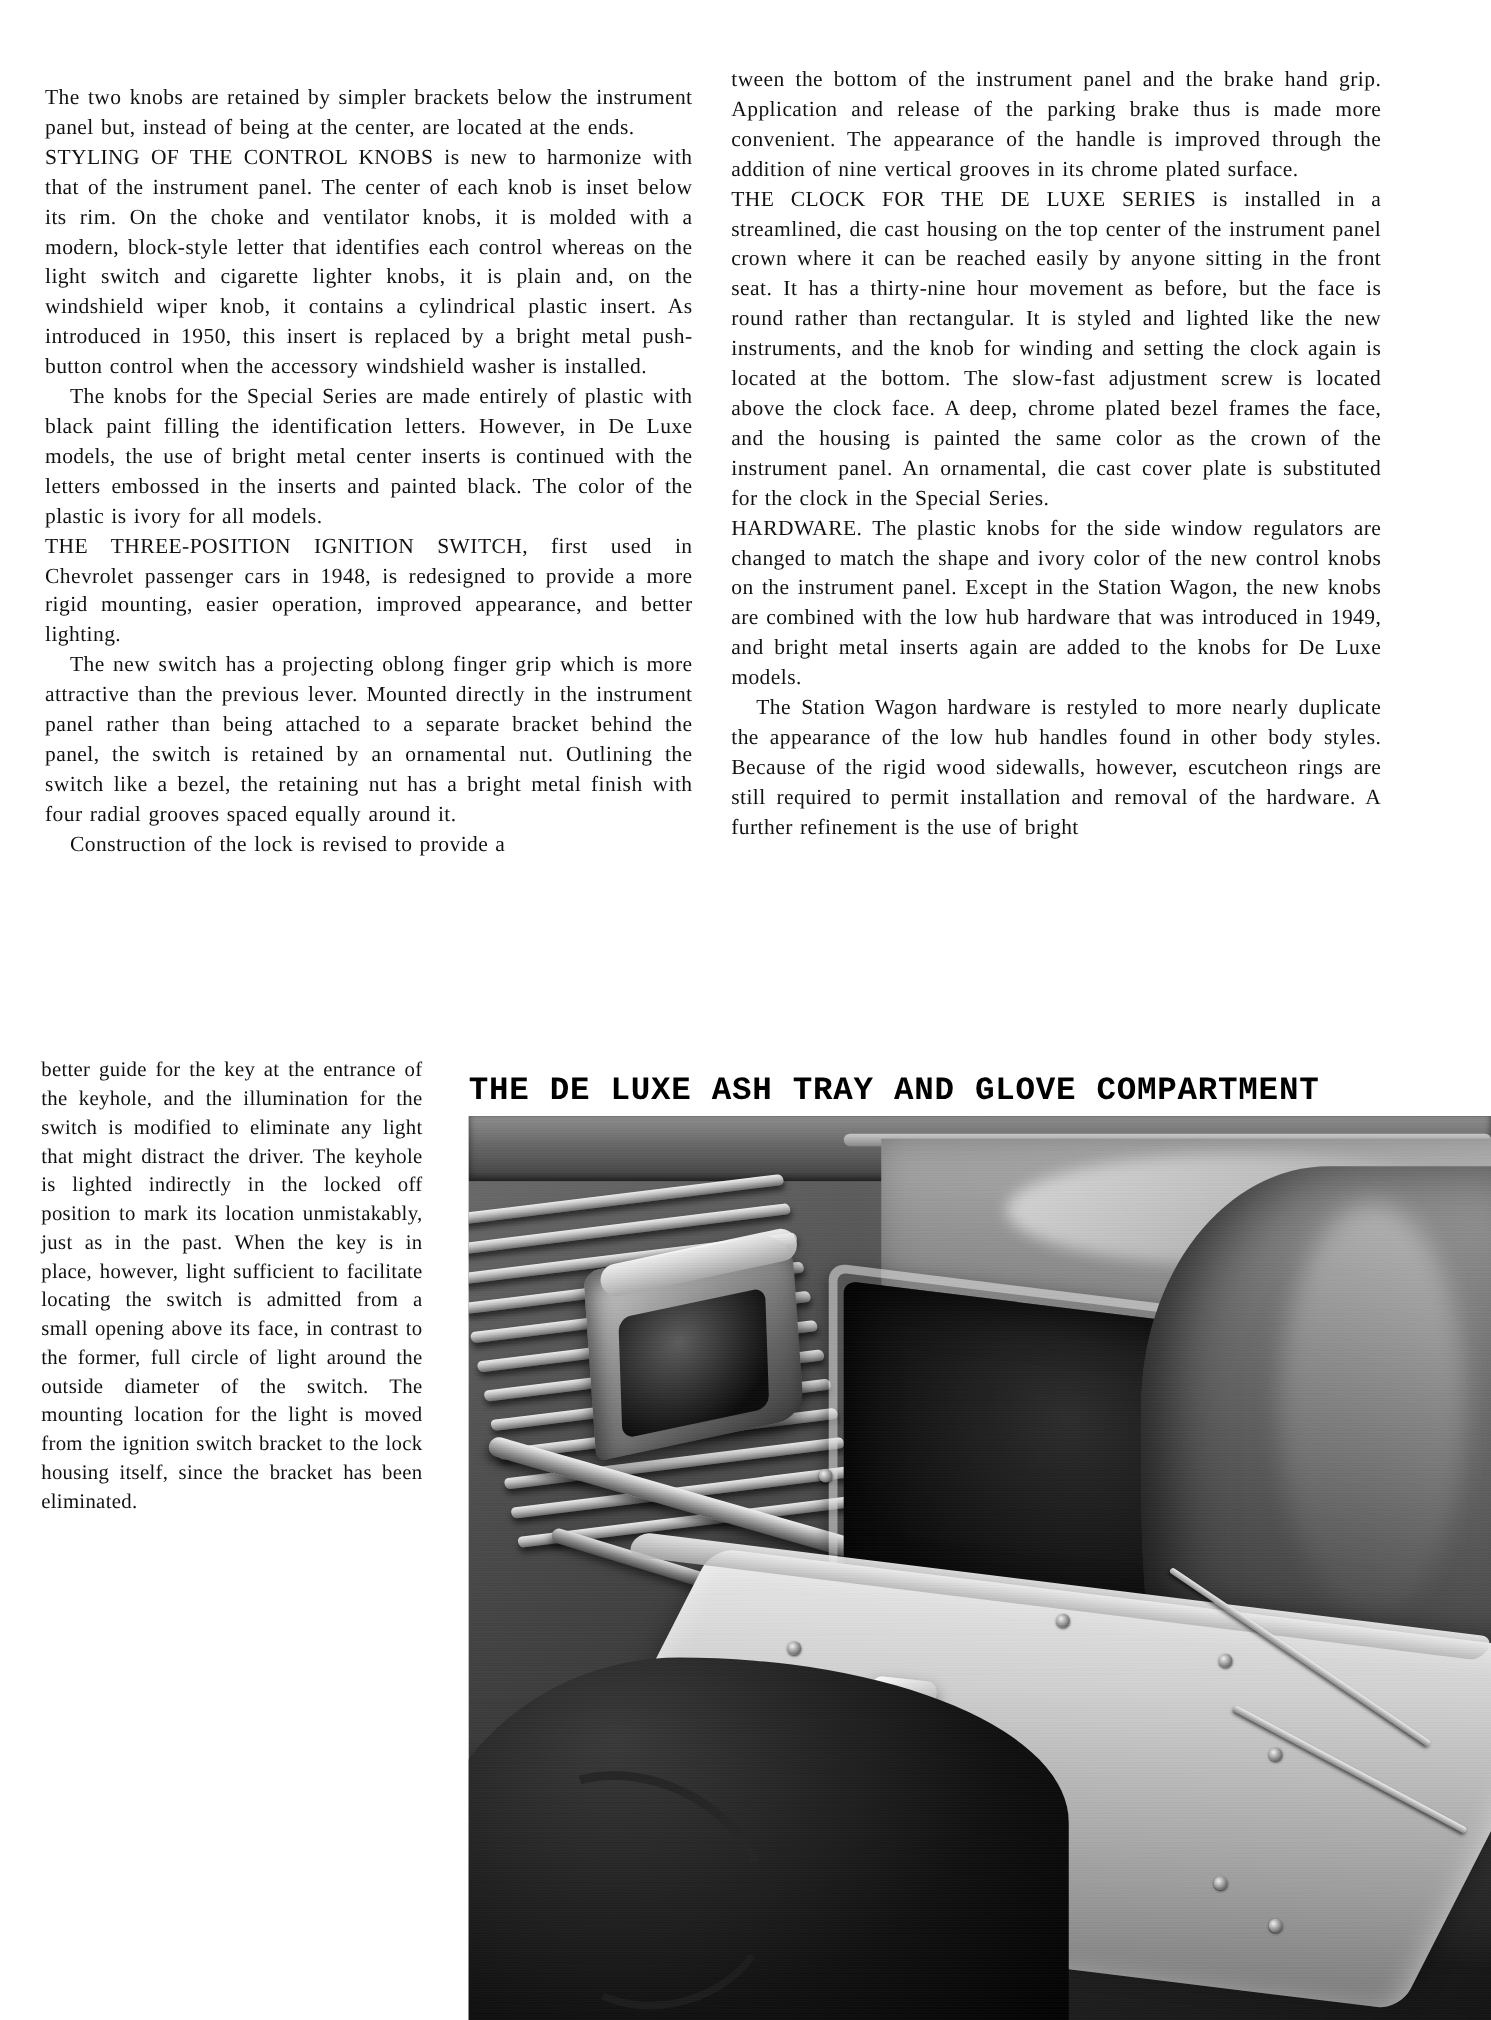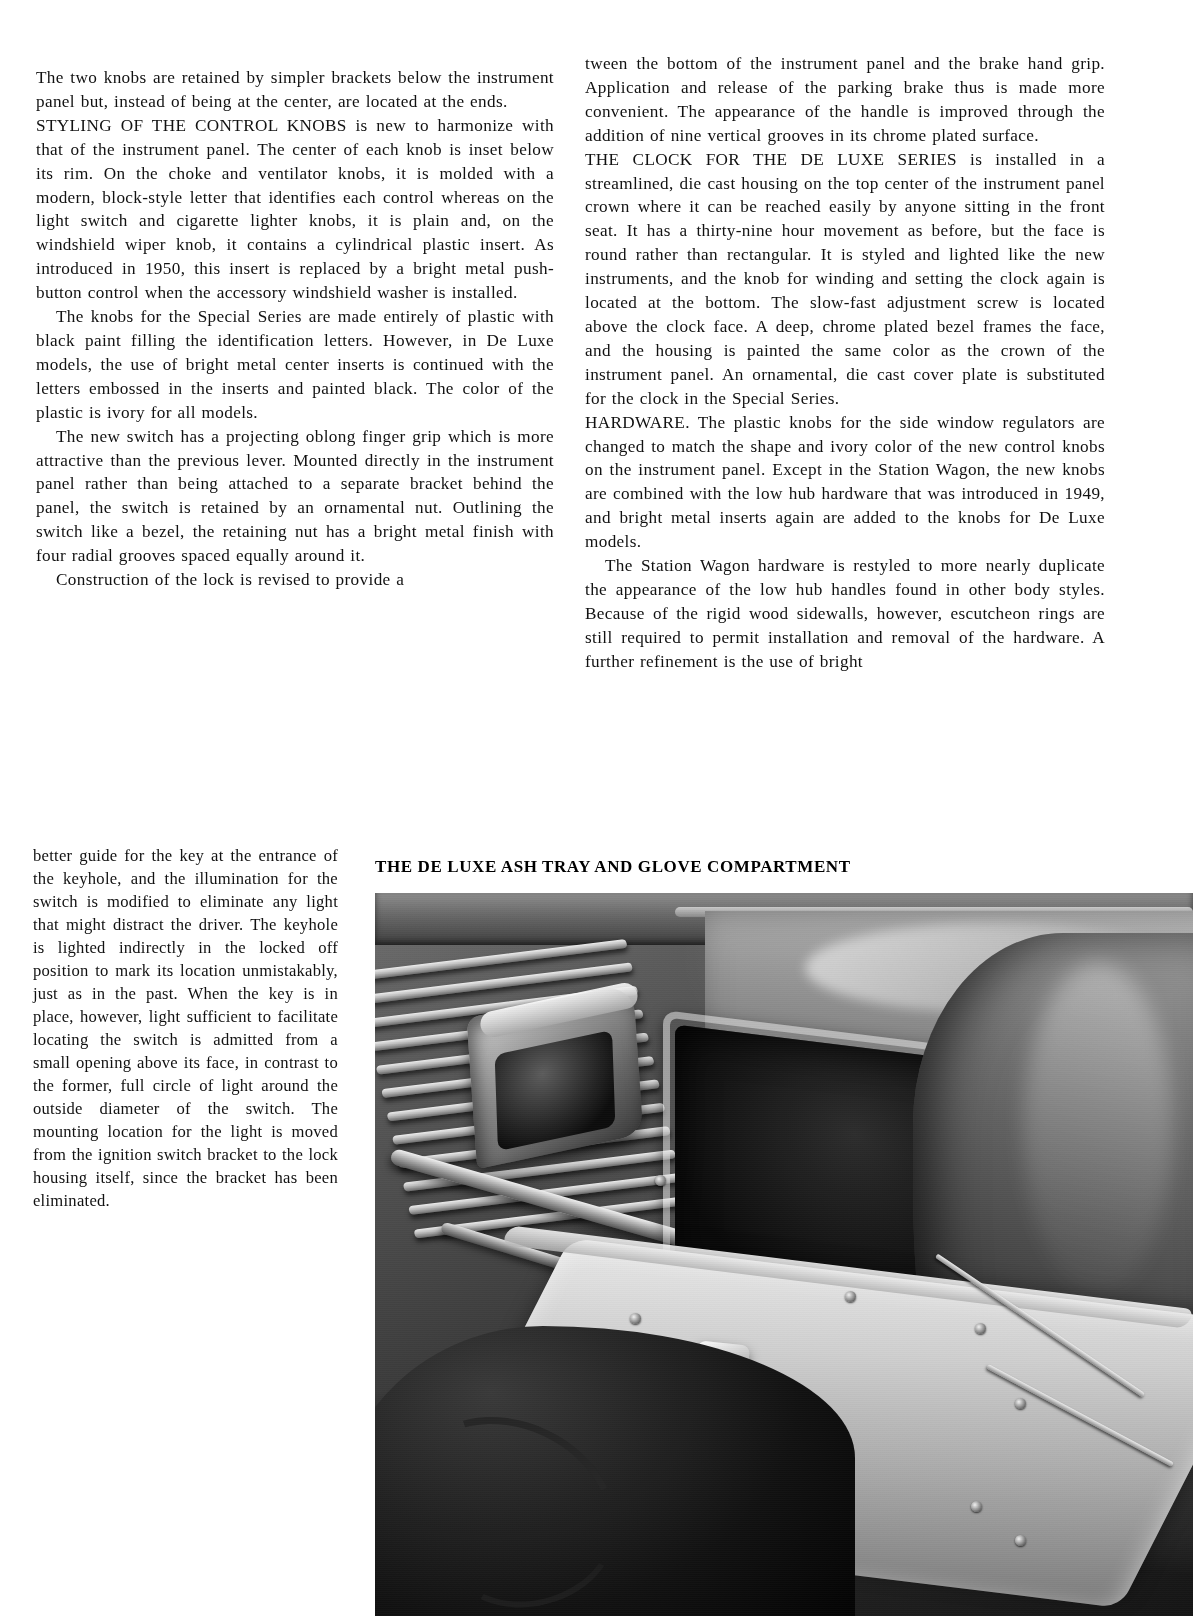--- a/index.html
+++ b/index.html
@@ -55,23 +55,23 @@
   }
   p.gap {
     margin-top: 0;
   }
   
   #figure-caption {
     position: absolute;
     left: 375px;
     top: 857px;
     width: 600px;
-    font-family: Liberation Serif, serif;
+    font-family: Liberation Mono, monospace;
     font-weight: bold;
-    font-size: 17px;
+    font-size: 26px;
     letter-spacing: 0.6px;
     color: #000000;
     white-space: nowrap;
   }
   #figure-wrap {
     position: absolute;
     left: 375px;
     top: 893px;
     width: 818px;
     height: 723px;
@@ -310,20 +310,21 @@
 </style>
 </head>
 <body>
 
 <div id="page">
 
   <div class="col" id="col-left">
     <p>The two knobs are retained by simpler brackets below the instrument panel but, instead of being at the center, are located at the ends.</p>
     <p class="gap">STYLING OF THE CONTROL KNOBS is new to harmonize with that of the instrument panel. The center of each knob is inset below its rim. On the choke and ventilator knobs, it is molded with a modern, block-style letter that identifies each control whereas on the light switch and cigarette lighter knobs, it is plain and, on the windshield wiper knob, it contains a cylindrical plastic insert. As introduced in 1950, this insert is replaced by a bright metal push-button control when the accessory windshield washer is installed.</p>
     <p class="indent">The knobs for the Special Series are made entirely of plastic with black paint filling the identification letters. However, in De Luxe models, the use of bright metal center inserts is continued with the letters embossed in the inserts and painted black. The color of the plastic is ivory for all models.</p>
+    <p class="gap">THE THREE-POSITION IGNITION SWITCH, first used in Chevrolet passenger cars in 1948, is redesigned to provide a more rigid mounting, easier operation, improved appearance, and better lighting.</p>
     <p class="indent">The new switch has a projecting oblong finger grip which is more attractive than the previous lever. Mounted directly in the instrument panel rather than being attached to a separate bracket behind the panel, the switch is retained by an ornamental nut. Outlining the switch like a bezel, the retaining nut has a bright metal finish with four radial grooves spaced equally around it.</p>
     <p class="indent">Construction of the lock is revised to provide a</p>
   </div>
 
   <div class="col" id="col-left-lower">
     <p>better guide for the key at the entrance of the keyhole, and the illumination for the switch is modified to eliminate any light that might distract the driver. The keyhole is lighted indirectly in the locked off position to mark its location unmistakably, just as in the past. When the key is in place, however, light sufficient to facilitate locating the switch is admitted from a small opening above its face, in contrast to the former, full circle of light around the outside diameter of the switch. The mounting location for the light is moved from the ignition switch bracket to the lock housing itself, since the bracket has been eliminated.</p>
   </div>
 
   <div class="col" id="col-right">
     <p>tween the bottom of the instrument panel and the brake hand grip. Application and release of the parking brake thus is made more convenient. The appearance of the handle is improved through the addition of nine vertical grooves in its chrome plated surface.</p>

